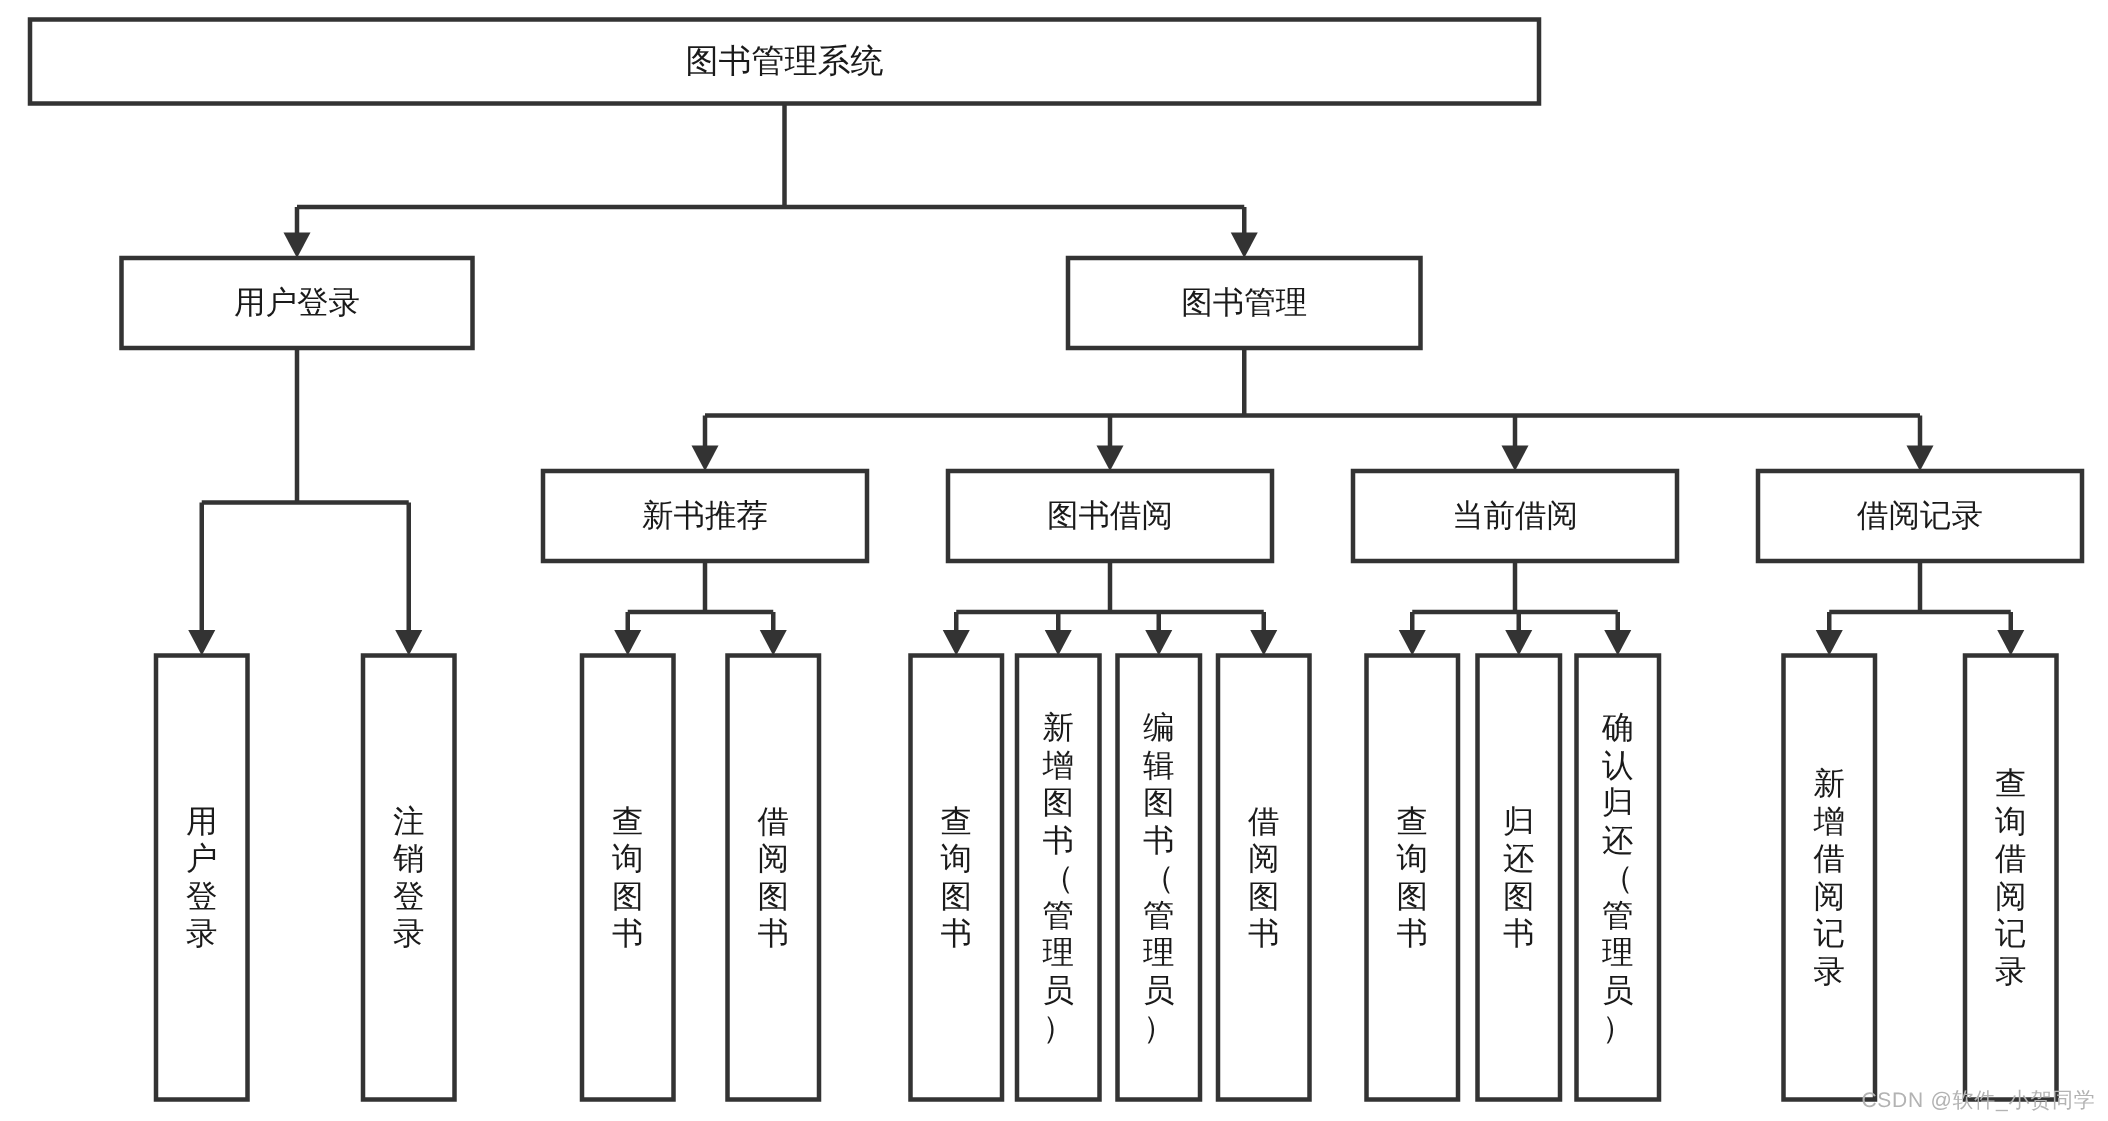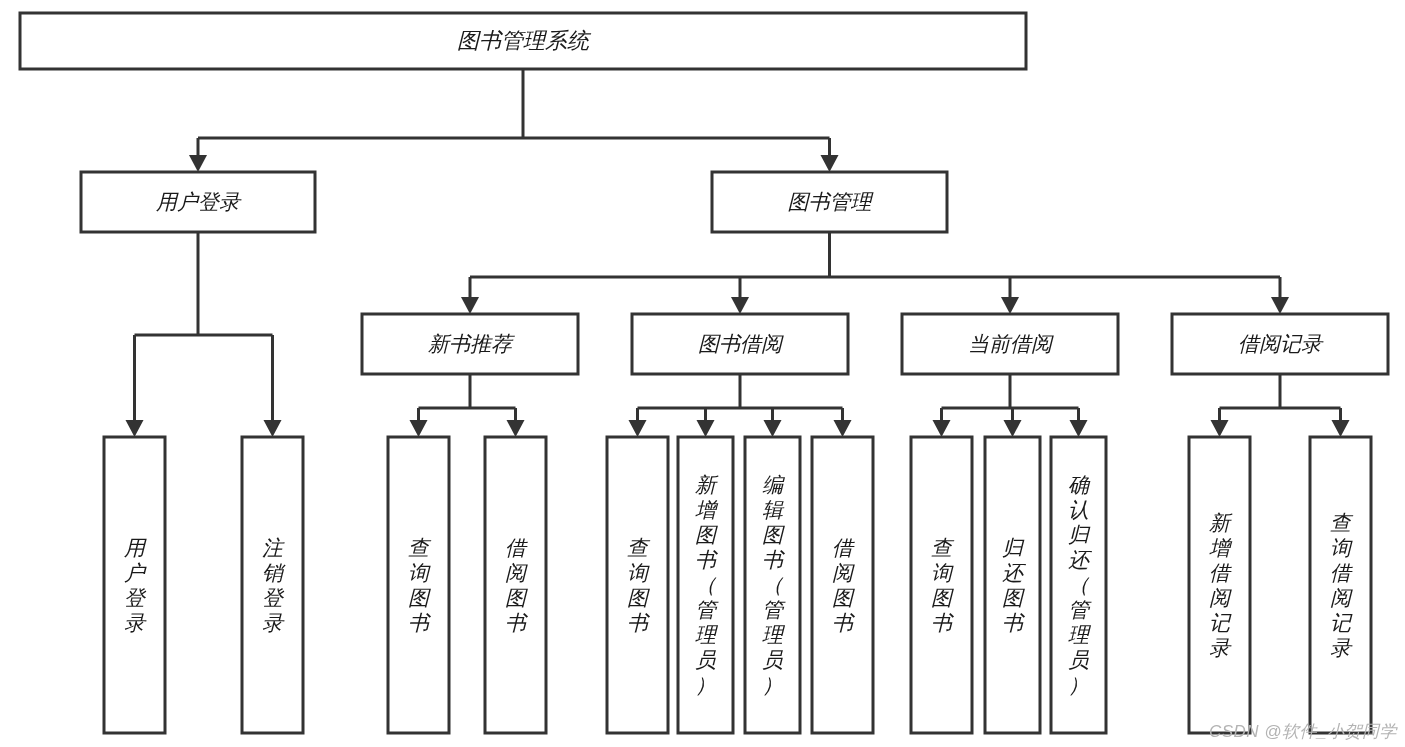--- a/index.html
+++ b/index.html
@@ -2,38 +2,38 @@
 <html><head>
 <meta charset="utf-8">
 <style>
   html,body{margin:0;padding:0;}
   body{
     width:1405px;height:747px;
     background:#ffffff;
     font-family:"Liberation Sans","DejaVu Sans",sans-serif;
     overflow:hidden;
   }
-  #diagram-root{position:relative;width:1405px;height:747px;font-style:italic;}
+  #diagram-root{position:relative;width:1405px;height:747px;}
   svg#flow{position:absolute;left:0;top:0;width:1405px;height:747px;display:block;}
   .node-rect{fill:#ffffff;stroke:#333333;stroke-width:3;}
   .conn{stroke:#333333;stroke-width:3;fill:none;stroke-linecap:butt;}
   .arrow-head{fill:#333333;stroke:none;}
   .node-label{
     font-family:"Liberation Sans","DejaVu Sans",sans-serif;
     font-size:21px;fill:#1a1a1a;text-anchor:middle;dominant-baseline:middle;
   }
   .node-label.root{font-size:22px;}
   .vlabel{
     font-family:"Liberation Sans","DejaVu Sans",sans-serif;
     font-size:21px;fill:#1a1a1a;text-anchor:middle;
   }
   .watermark{
     position:absolute;right:8px;bottom:4px;
     font-family:"Liberation Sans","DejaVu Sans",sans-serif;
-    font-size:17px;color:#b3b3b3;white-space:nowrap;letter-spacing:0.5px;
+    font-size:14px;color:#b3b3b3;white-space:nowrap;letter-spacing:0.5px;
   }
 </style>
 </head>
 <body>
 
 <div id="diagram-root">
 
   <svg id="flow" viewBox="0 0 1405 747">
     <g id="connectors">
         <line x1="523" y1="69" x2="523" y2="138" class="conn"></line>

